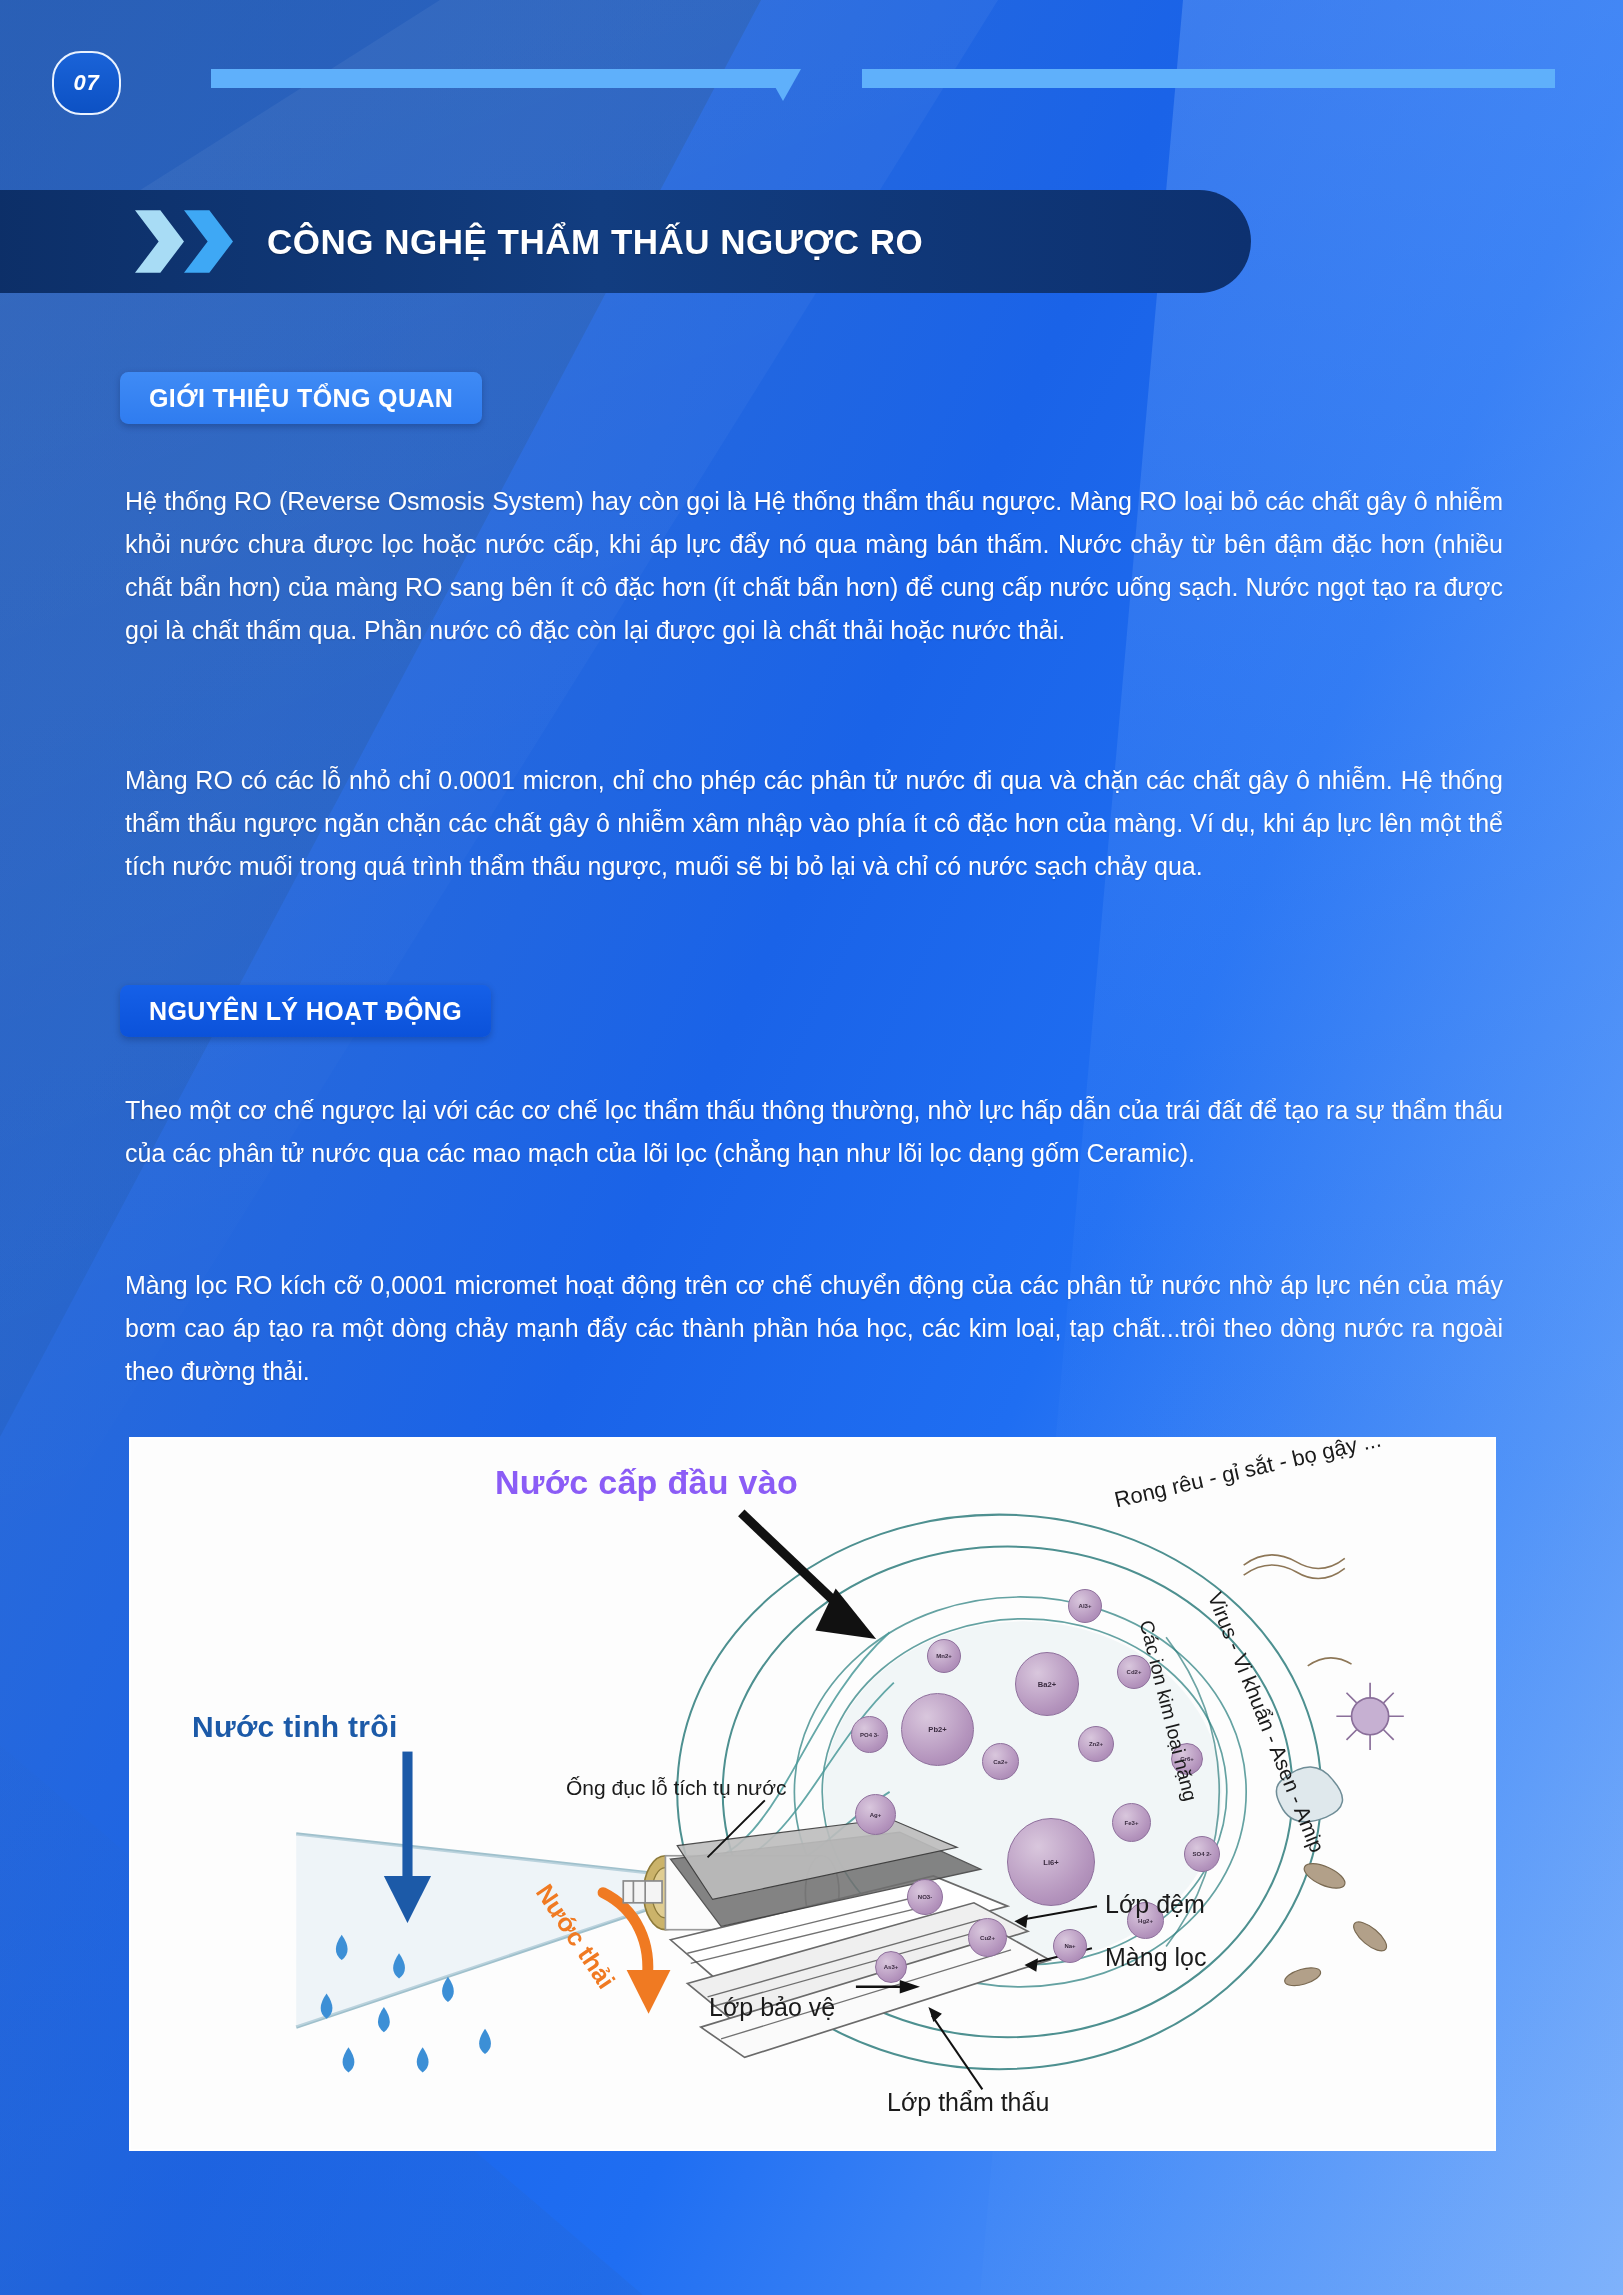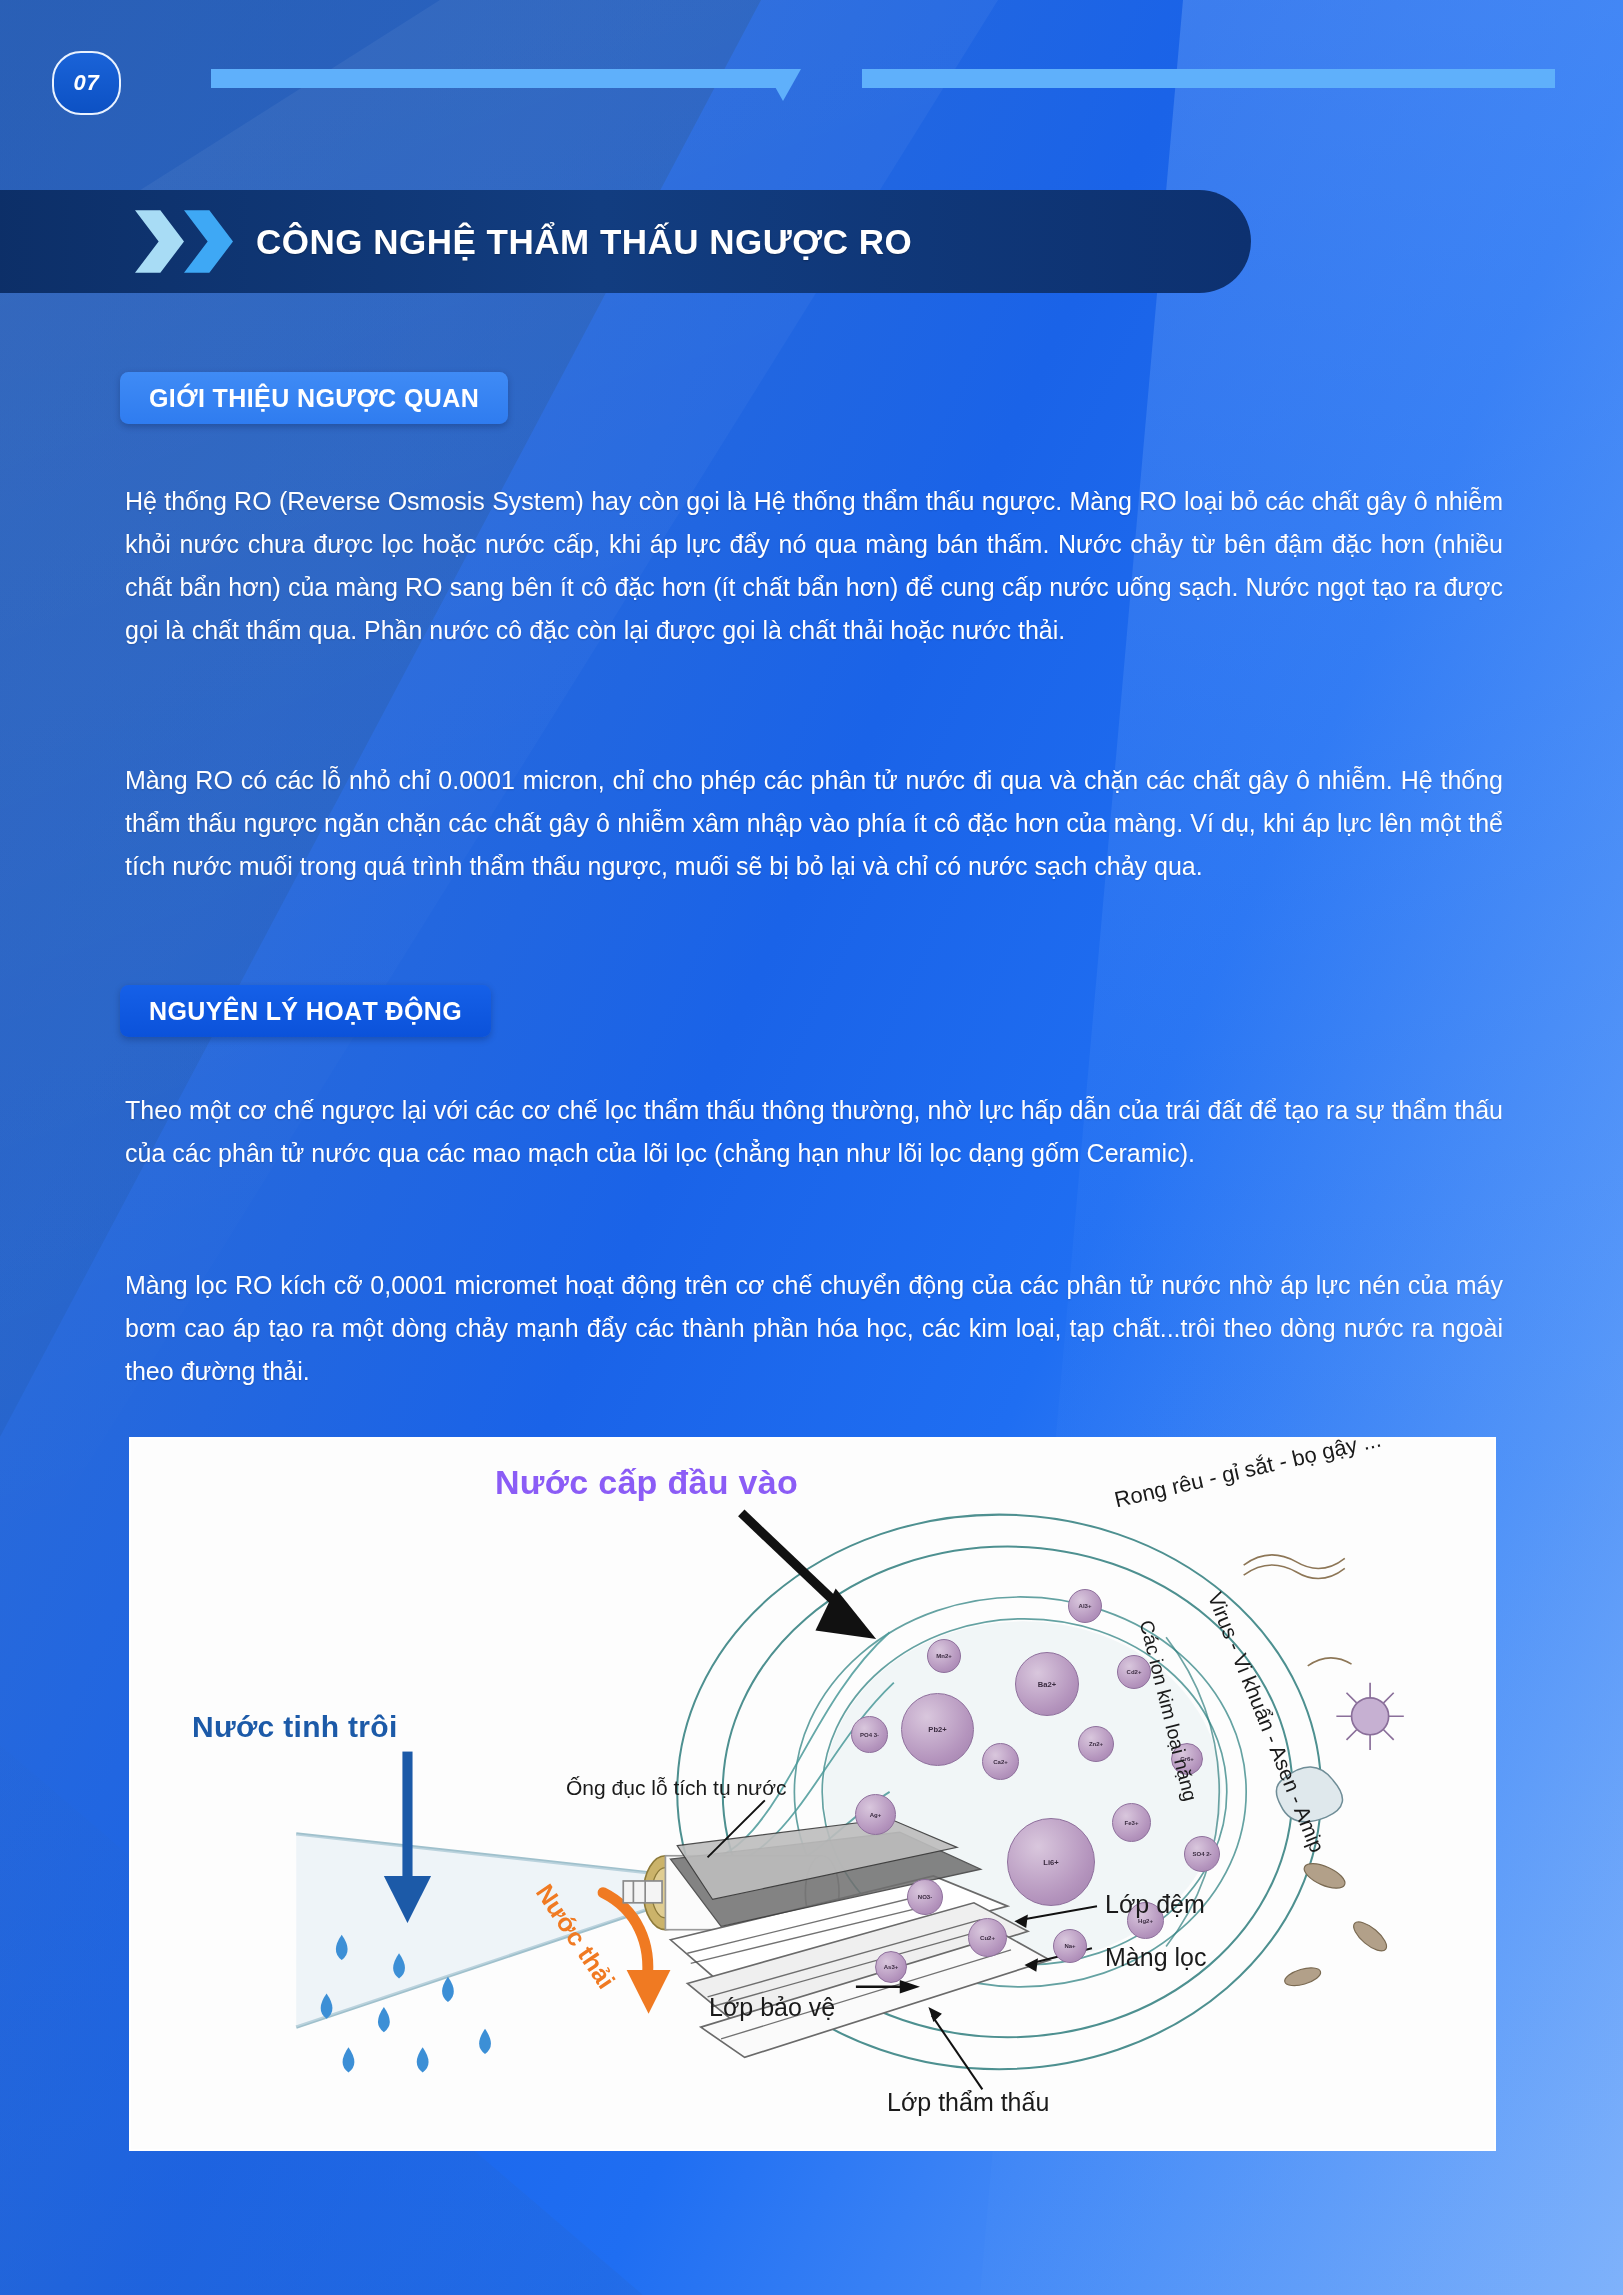--- a/index.html
+++ b/index.html
@@ -73,21 +73,21 @@
     border-radius:0 52px 52px 0;
     display:flex; align-items:center;
   }
   .chev-group {
     margin-left:186px; display:flex; align-items:center; gap:0px;
     flex:0 0 auto;
   }
   .chev { width:49px; height:63px; position:relative; }
   .chev svg { display:block; }
   .title-text {
-    margin-left:23px;
+    margin-left:34px;
     color:#ffffff; font-size:35px; font-weight:700;
     letter-spacing:0.5px; white-space:nowrap;
     text-shadow:0 0.8px 1.7px rgba(0,0,0,.25);
   }
 
   
   .pill {
     position:absolute; left:120px;
     height:52px; padding:0 29px;
     border-radius:8.5px;
@@ -182,21 +182,21 @@
     <span class="chev">
       <svg width="49" height="63" viewBox="0 0 58 74">
           <polygon points="0,0 30,0 58,37 30,74 0,74 28,37" fill="#3ea8f5"></polygon>
         </svg>
     </span>
   </div>
   <div class="title-text">CÔNG NGHỆ THẨM THẤU NGƯỢC RO</div>
 </div>
 
 <div class="pill" id="pill-1">
-  <span>GIỚI THIỆU NGƯỢC QUAN</span>
+  <span>GIỚI THIỆU TỔNG QUAN</span>
 </div>
 
 <div class="para" id="para-1">Hệ thống RO (Reverse Osmosis System) hay còn gọi là Hệ thống thẩm thấu ngược. Màng RO loại bỏ các chất gây ô nhiễm khỏi nước chưa được lọc hoặc nước cấp, khi áp lực đẩy nó qua màng bán thấm. Nước chảy từ bên đậm đặc hơn (nhiều chất bẩn hơn) của màng RO sang bên ít cô đặc hơn (ít chất bẩn hơn) để cung cấp nước uống sạch. Nước ngọt tạo ra được gọi là chất thấm qua. Phần nước cô đặc còn lại được gọi là chất thải hoặc nước thải.</div>
 <div class="para" id="para-2">Màng RO có các lỗ nhỏ chỉ 0.0001 micron, chỉ cho phép các phân tử nước đi qua và chặn các chất gây ô nhiễm. Hệ thống thẩm thấu ngược ngăn chặn các chất gây ô nhiễm xâm nhập vào phía ít cô đặc hơn của màng. Ví dụ, khi áp lực lên một thể tích nước muối trong quá trình thẩm thấu ngược, muối sẽ bị bỏ lại và chỉ có nước sạch chảy qua.</div>
 
 <div class="pill dark" id="pill-2">
   <span>NGUYÊN LÝ HOẠT ĐỘNG</span>
 </div>
 
 <div class="para" id="para-3">Theo một cơ chế ngược lại với các cơ chế lọc thẩm thấu thông thường, nhờ lực hấp dẫn của trái đất để tạo ra sự thẩm thấu của các phân tử nước qua các mao mạch của lõi lọc (chẳng hạn như lõi lọc dạng gốm Ceramic).</div>

